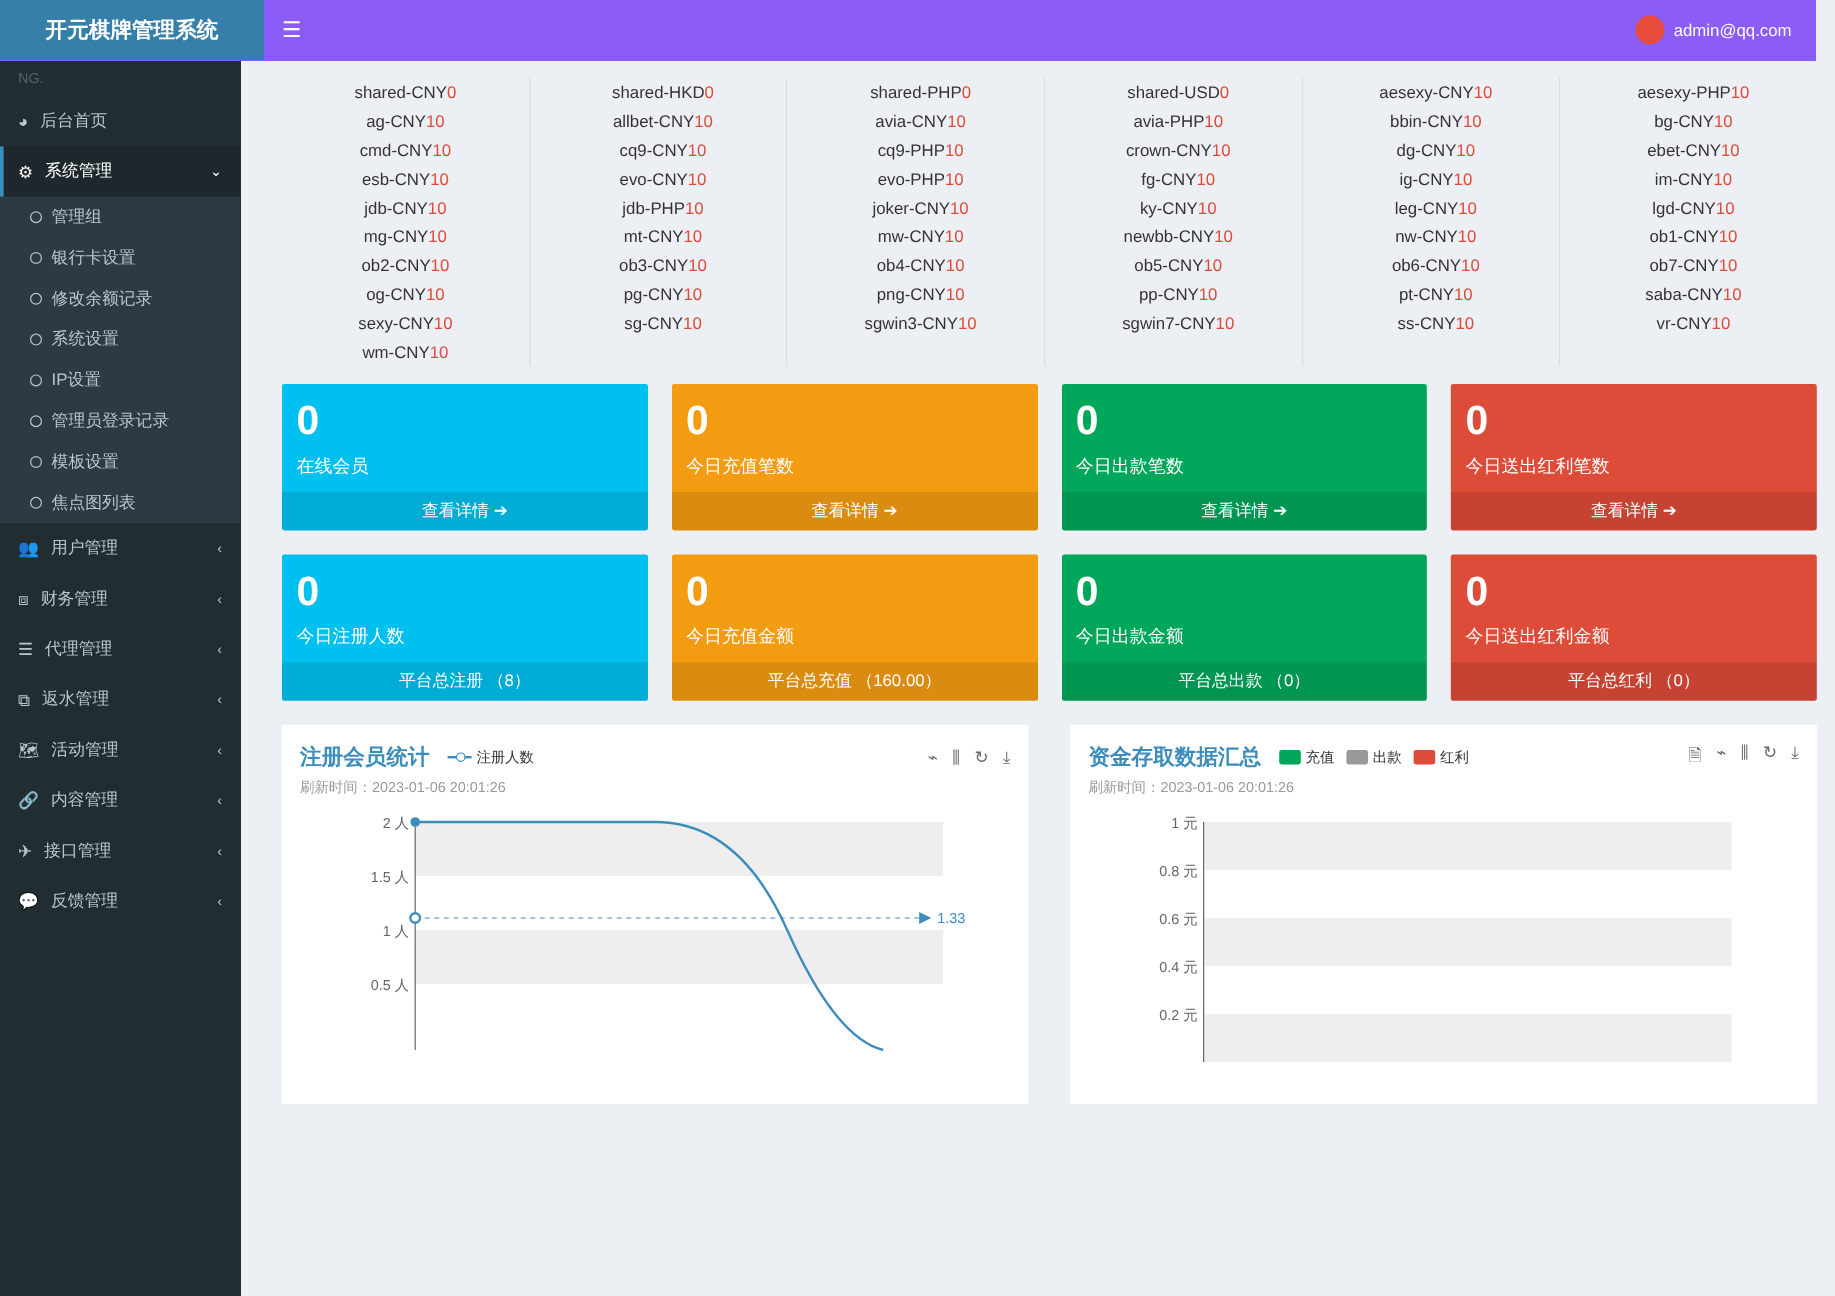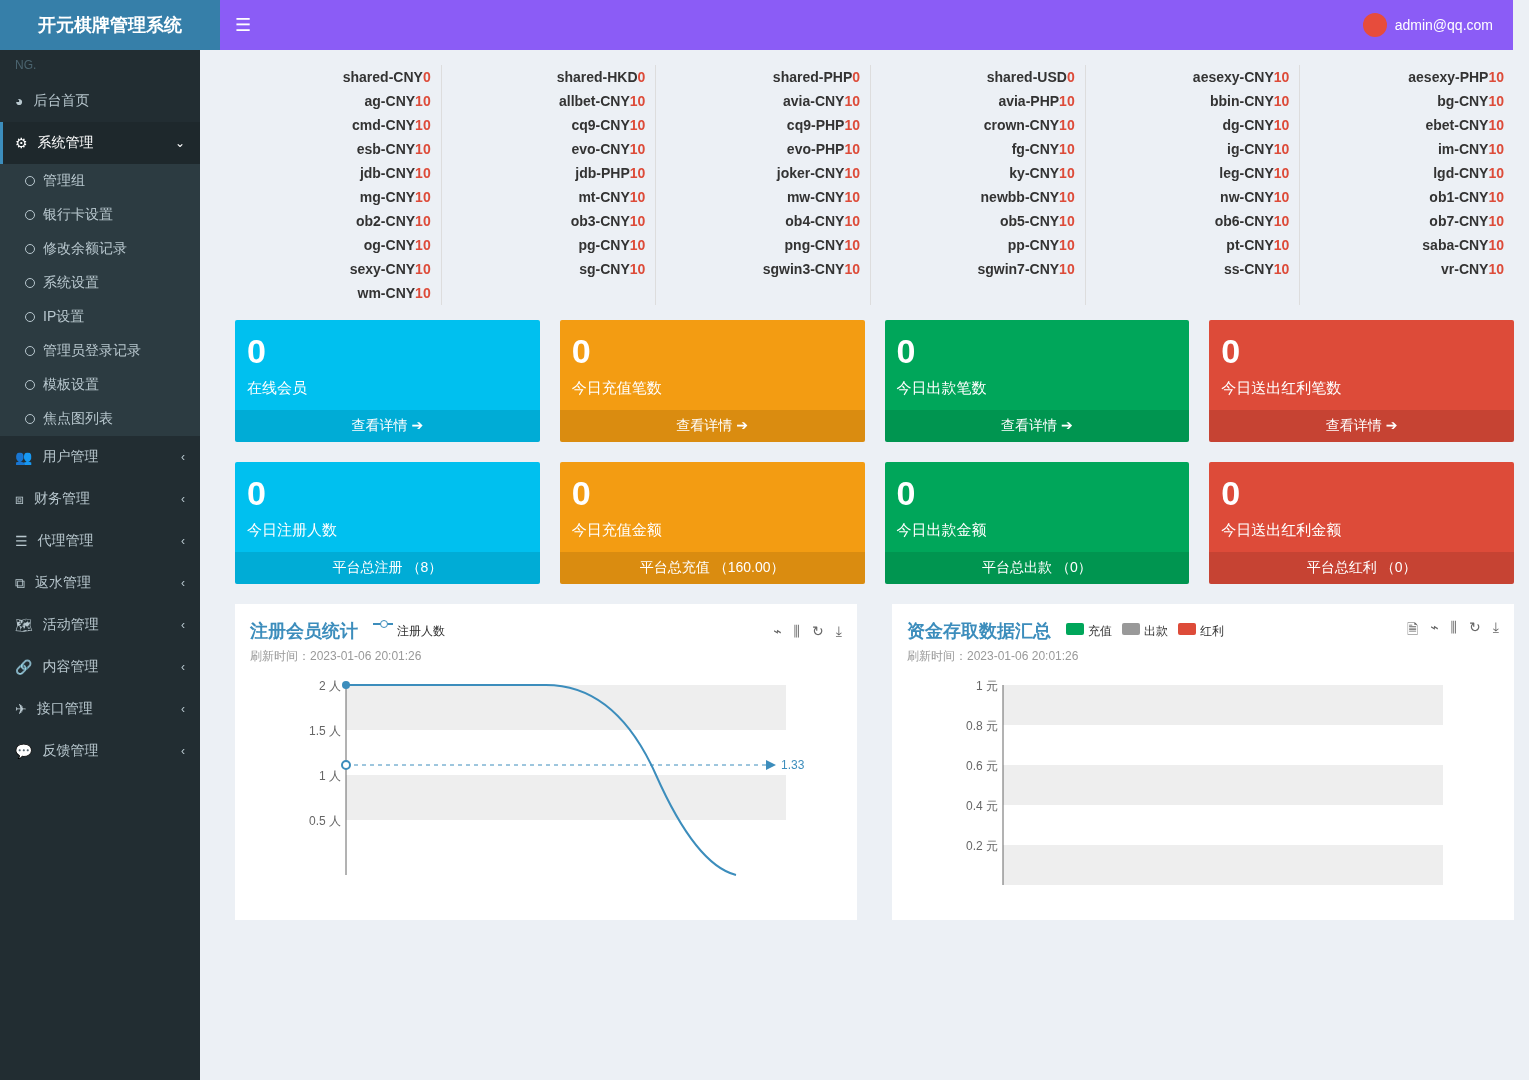--- a/index.html
+++ b/index.html
@@ -14,39 +14,39 @@
 .nav-item{display:flex;align-items:center;padding:12px 15px;cursor:pointer;gap:10px}
 .nav-item.active{background:#1e282c;color:#fff;border-left:3px solid #3c8dbc;padding-left:12px}
 .nav-item .chev{margin-left:auto;font-size:12px}
 .sub-nav{background:#2c3b41}
 .sub-item{display:flex;align-items:center;padding:8px 15px 8px 25px;cursor:pointer;gap:8px;font-size:14px}
 .sub-item .circ{width:10px;height:10px;border:1px solid #b8c7ce;border-radius:50%;display:inline-block}
 .main{margin-left:220px;margin-top:50px;padding:15px}
 .game-grid{display:flex;gap:8px;flex-wrap:wrap;margin-bottom:15px}
 .game-col{flex:1;min-width:160px;border-right:1px solid #ddd;padding:0 10px}
 .game-col:last-child{border-right:none}
-.game-row{display:flex;justify-content:flex-end;padding:4px 0;font-weight:bold}
+.game-row{display:flex;justify-content:center;padding:4px 0;font-weight:normal}
 .game-row .name{color:#333}
 .game-row .val{color:#dd4b39}
 .stat-grid{display:grid;grid-template-columns:repeat(4,1fr);gap:20px;margin-bottom:20px}
 .stat-box{border-radius:2px;color:#fff;overflow:hidden}
 .stat-box.blue{background:#00c0ef}
 .stat-box.orange{background:#f39c12}
 .stat-box.green{background:#00a65a}
 .stat-box.red{background:#dd4b39}
 .stat-inner{padding:12px}
 .stat-num{font-size:34px;font-weight:bold}
 .stat-label{font-size:15px;margin-top:8px}
 .stat-footer{background:rgba(0,0,0,0.1);text-align:center;padding:7px;cursor:pointer;font-size:14px}
 .chart-row{display:grid;grid-template-columns:1fr 1fr;gap:35px}
 .chart-box{background:#fff;padding:15px}
 .chart-head{display:flex;align-items:center;gap:15px;margin-bottom:5px}
 .chart-title{color:#3c8dbc;font-size:18px;font-weight:bold}
 .chart-legend{display:flex;gap:10px;font-size:12px;align-items:center}
-.leg-item{display:flex;gap:4px}
+.leg-item{display:flex;align-items:center;gap:4px}
 .leg-line{width:20px;height:2px;background:#3c8dbc;position:relative}
 .leg-line::after{content:'';position:absolute;left:7px;top:-3px;width:6px;height:6px;border:1px solid #3c8dbc;border-radius:50%;background:#fff}
 .leg-box{width:18px;height:12px;border-radius:2px}
 .chart-tools{margin-left:auto;display:flex;gap:12px;color:#666}
 .chart-tools span{cursor:pointer}
 .chart-sub{color:#999;font-size:12px;margin-bottom:10px}
 .chart-area{height:230px;position:relative}
 svg{width:100%;height:100%}
 </style>
 </head>

